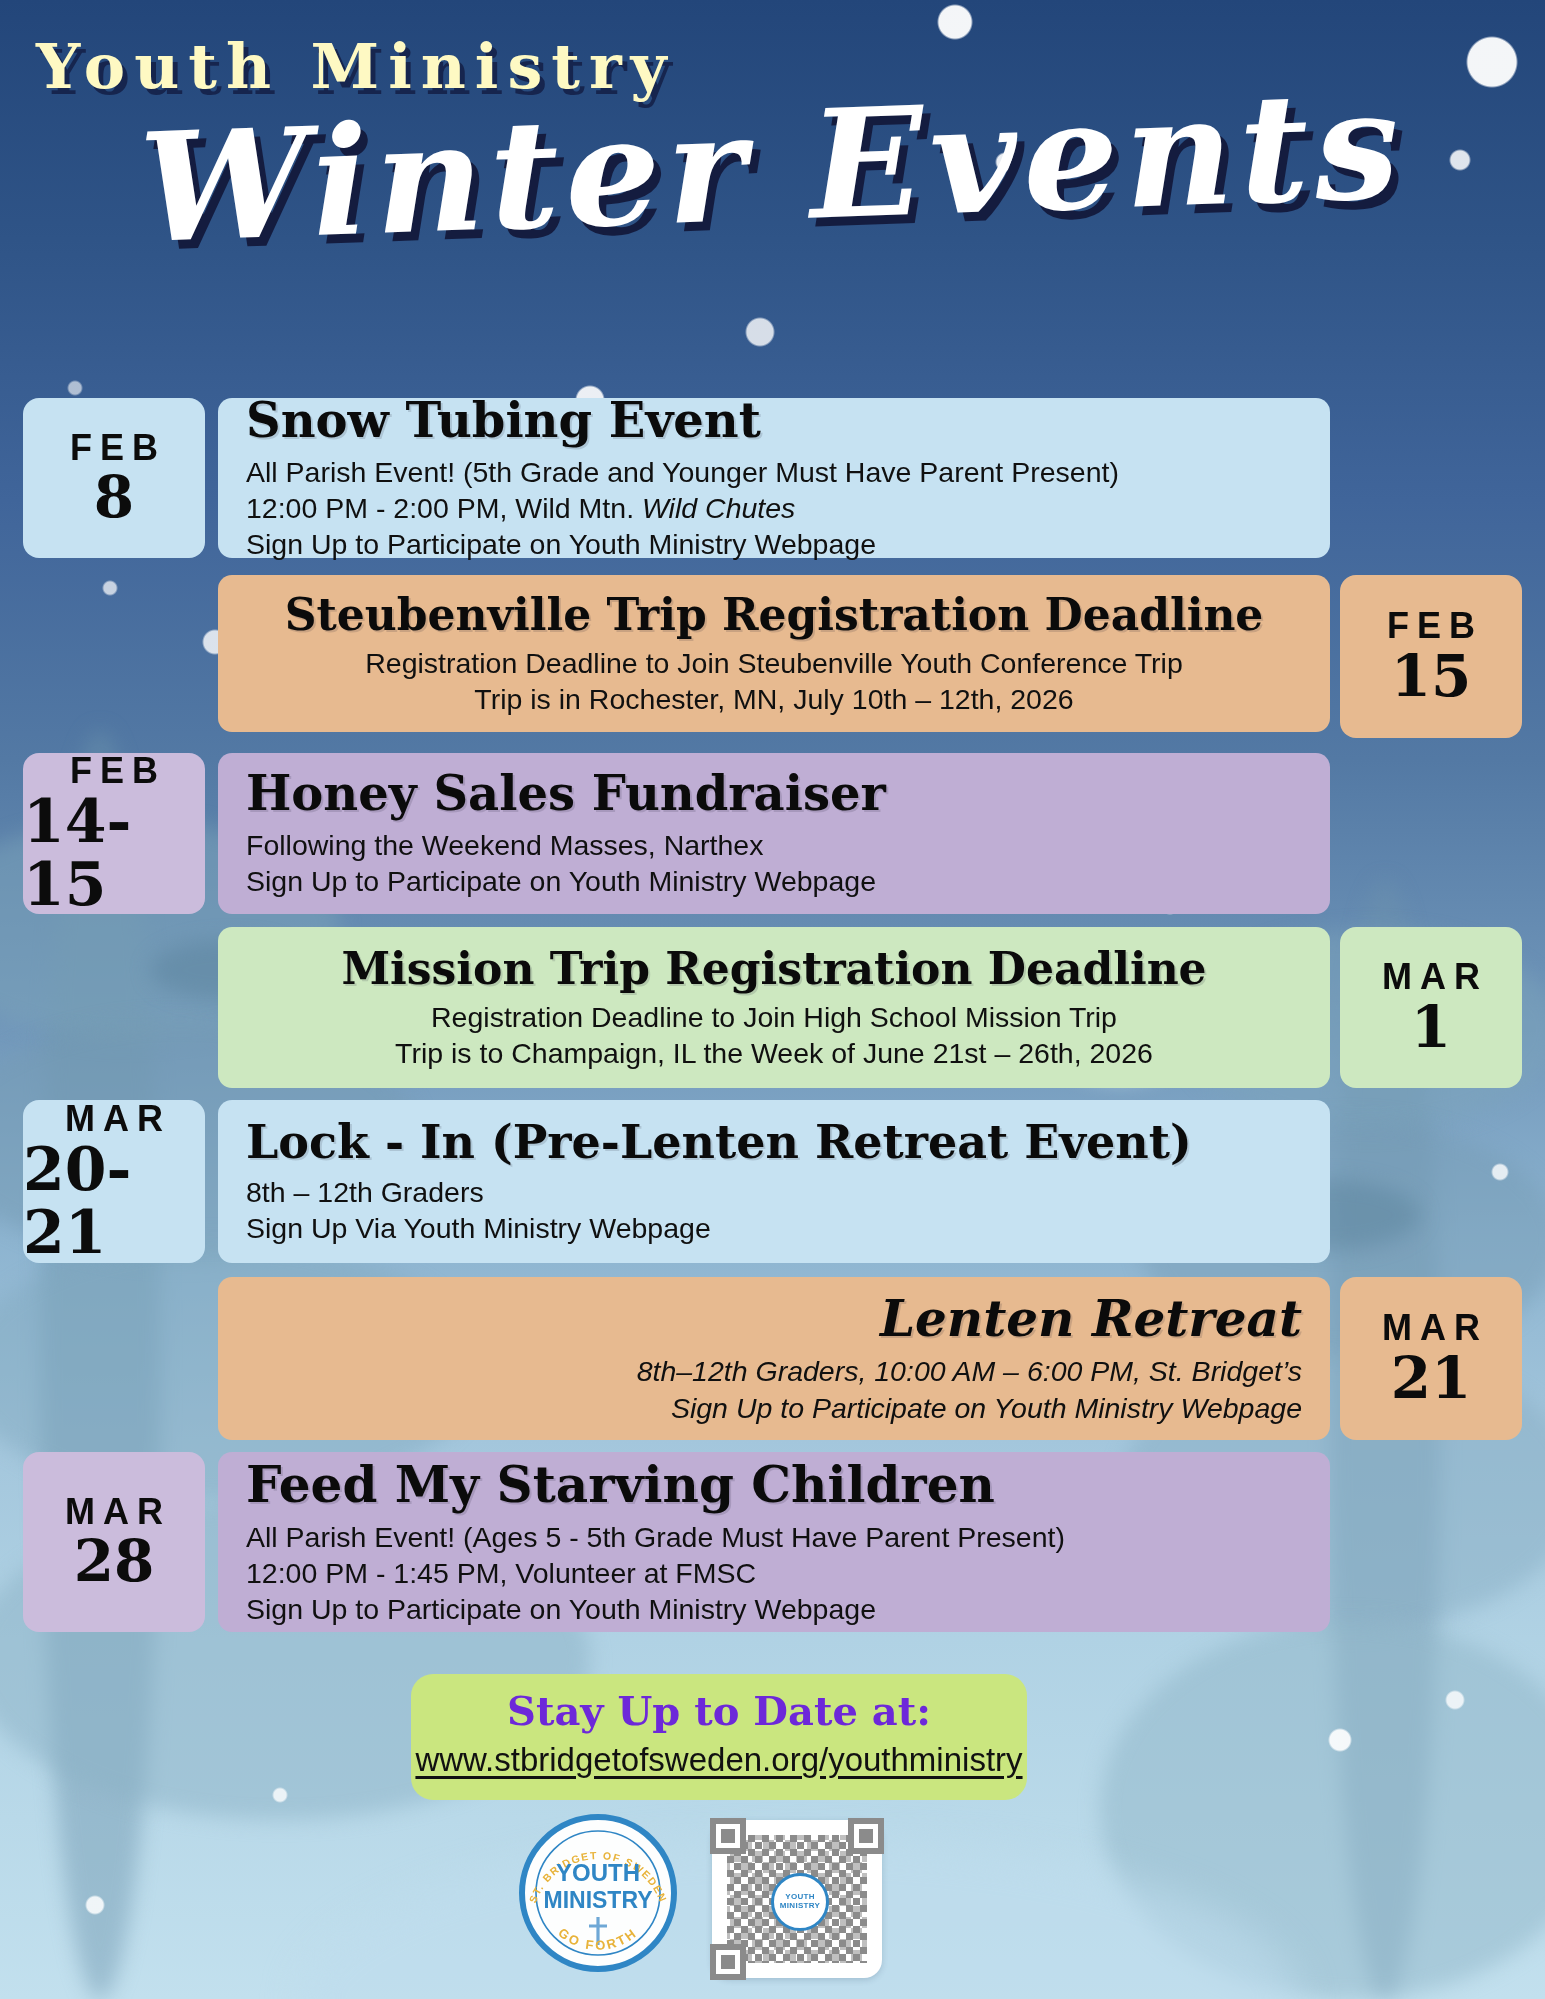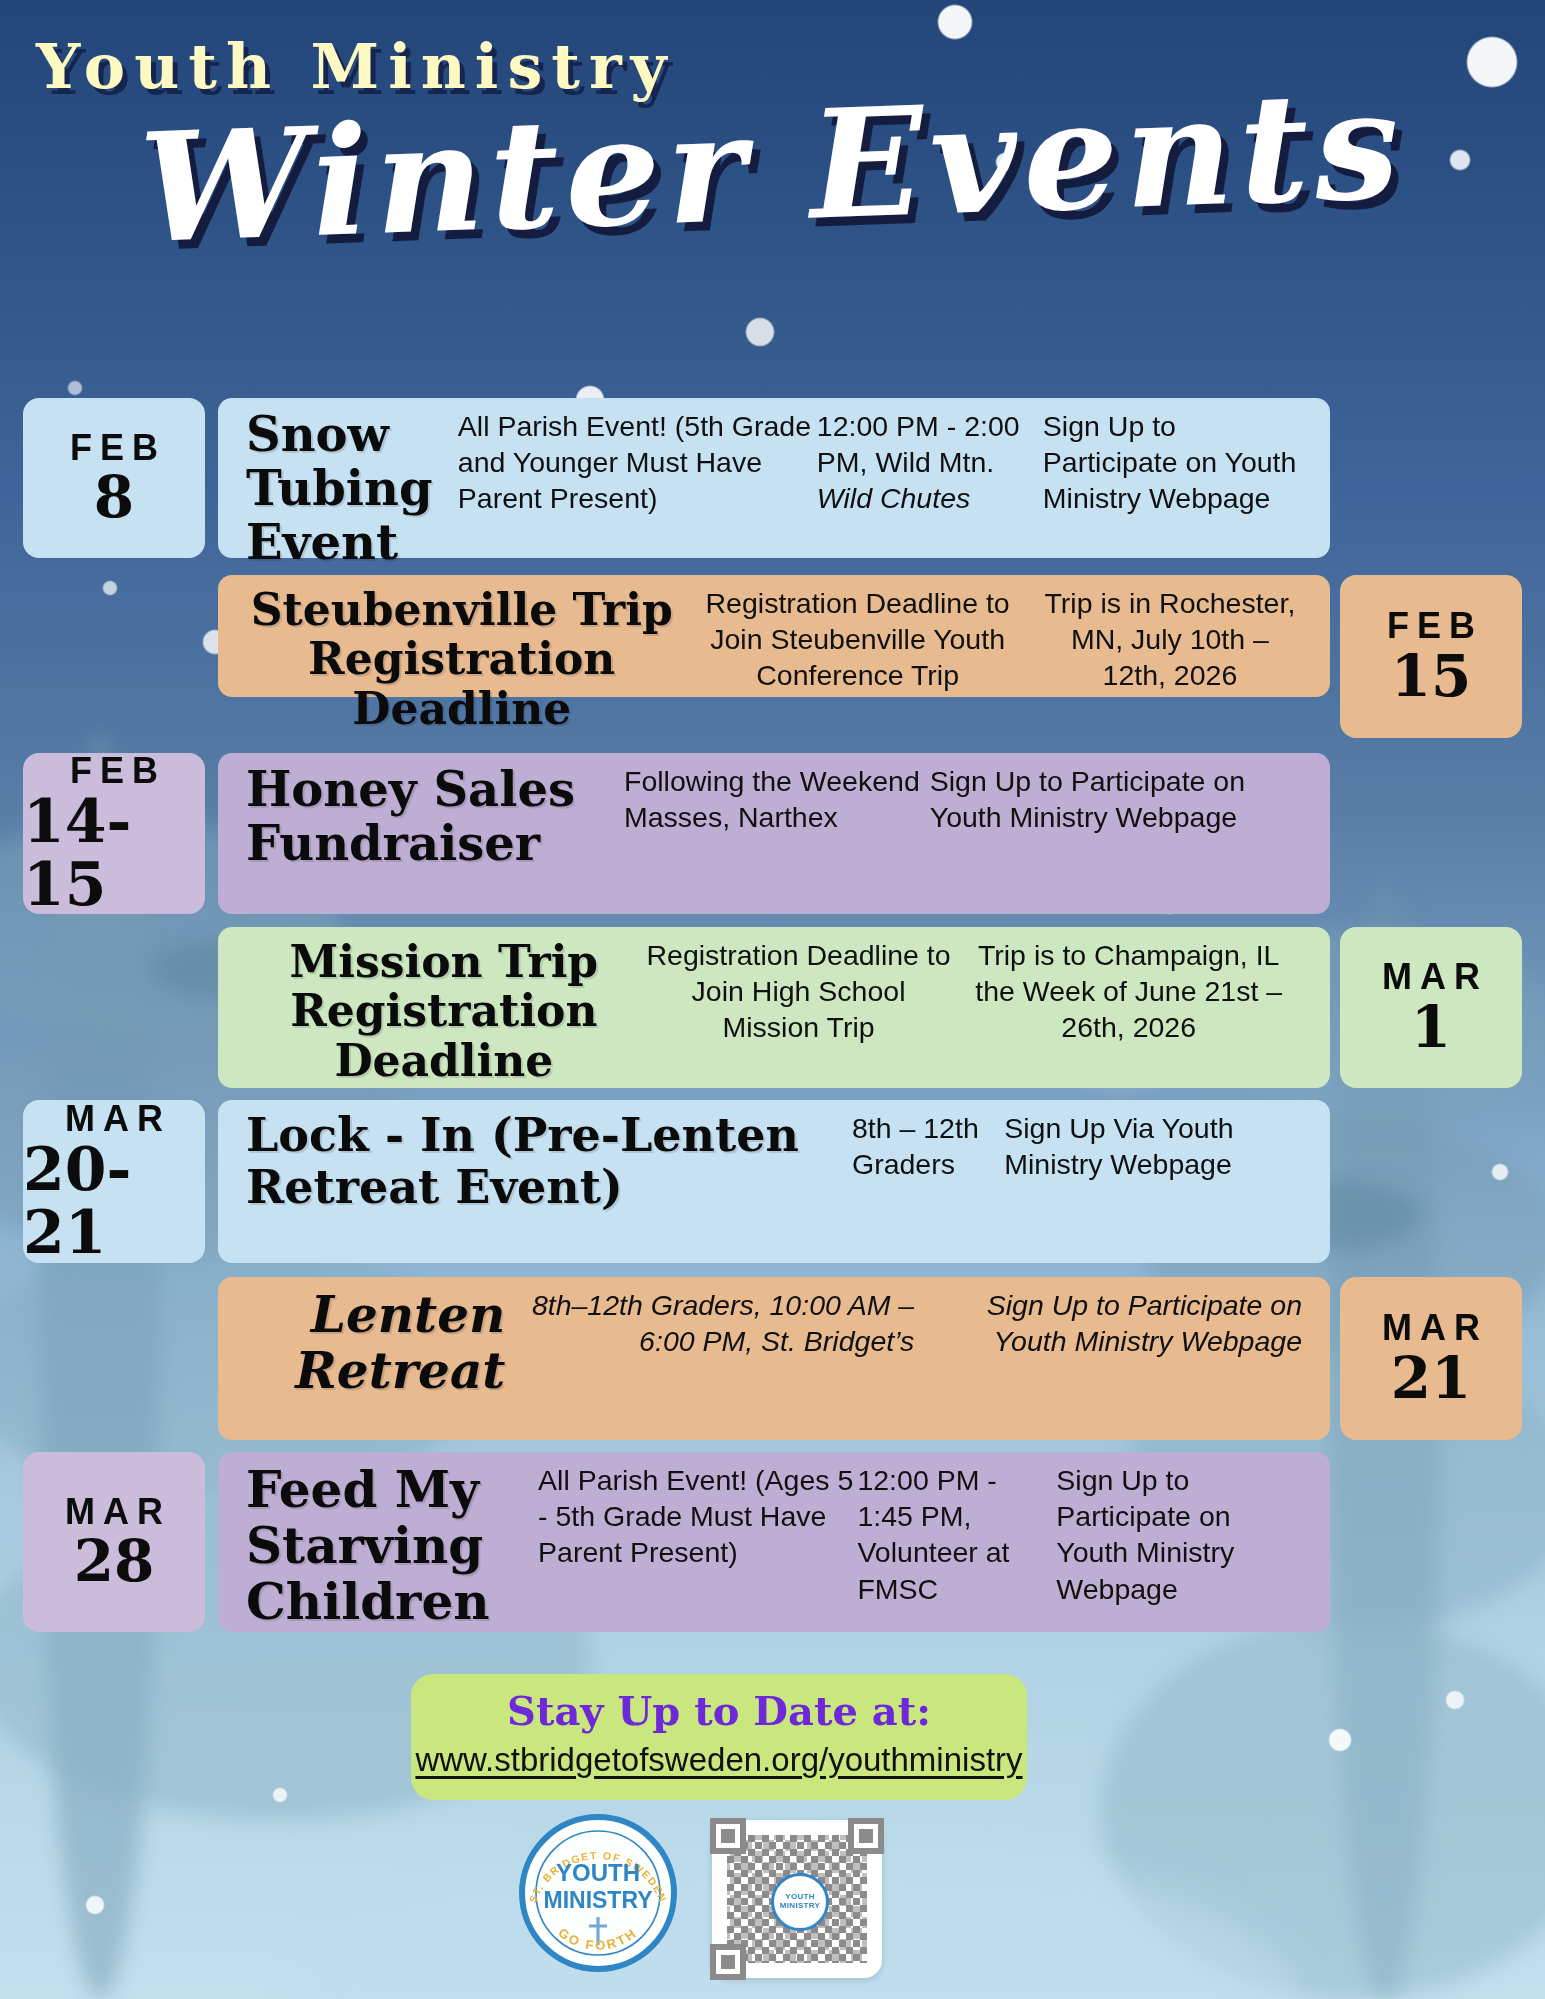--- a/index.html
+++ b/index.html
@@ -40,21 +40,21 @@
           color:#fff;font-family:"DejaVu Serif",serif;font-style:italic;font-weight:bold;
           font-size:150px;letter-spacing:6px;text-shadow:7px 9px 0 #141c3f;
           transform:rotate(-2deg);}
   
   .chip{position:absolute;width:182px;border-radius:16px;display:flex;flex-direction:column;
         align-items:center;justify-content:center;color:#0c0c0c;}
   .chip .month{font-weight:bold;font-size:36px;letter-spacing:8px;margin-left:8px;line-height:1.1;}
   .chip .day{font-family:"DejaVu Serif",serif;font-weight:bold;font-size:58px;line-height:1.05;}
   .chip .day.wide{font-size:60px;}
   .card{position:absolute;left:218px;width:1112px;border-radius:14px;box-sizing:border-box;
-        padding:10px 28px;display:flex;flex-direction:row;justify-content:center;color:#101010;}
+        padding:10px 28px;display:flex;flex-direction:column;justify-content:center;color:#101010;}
   .card h2{font-family:"DejaVu Serif",serif;font-weight:bold;margin:0 0 6px;line-height:1.12;
         color:#0b0b0b;text-shadow:2px 2px 0 rgba(20,20,40,.14);}
   .card p{margin:0;font-size:28.5px;line-height:1.27;}
   .a-left{text-align:left;} .a-center{text-align:center;} .a-right{text-align:right;font-style:italic;}
   .blue{background:#c6e2f2;} .tan{background:#e7ba90;} .purple{background:#bfaed4;}
   .purple-chip{background:#cbbcdc;} .green{background:#cde8c0;}
   
   .cta{position:absolute;left:411px;top:1674px;width:616px;height:126px;border-radius:22px;
        background:#cae67f;text-align:center;box-sizing:border-box;padding-top:13px;}
   .cta h3{margin:0 0 7px;font-family:"DejaVu Serif",serif;font-weight:bold;font-size:40px;color:#6d28d9;}
@@ -105,21 +105,21 @@
   </div>
   <div class="card blue a-left" style="top:398px;height:160px;">
     <h2 style="font-size:48px;">Snow Tubing Event</h2>
     <p><span>All Parish Event! (5th Grade and Younger Must Have Parent Present)</span></p>
     <p><span>12:00 PM - 2:00 PM, Wild Mtn. </span><i>Wild Chutes</i></p>
     <p><span>Sign Up to Participate on Youth Ministry Webpage</span></p>
   </div>
 </section>
 
 <section>
-  <div class="card tan a-center" style="top:575px;height:122px;">
+  <div class="card tan a-center" style="top:575px;height:157px;">
     <h2 style="font-size:44px;">Steubenville Trip Registration Deadline</h2>
     <p><span>Registration Deadline to Join Steubenville Youth Conference Trip</span></p>
     <p><span>Trip is in Rochester, MN, July 10th – 12th, 2026</span></p>
   </div>
   <div class="chip tan" style="left:1340px;top:575px;height:163px;">
     <span class="month">FEB</span>
     <span class="day">15</span>
   </div>
 </section>
 

